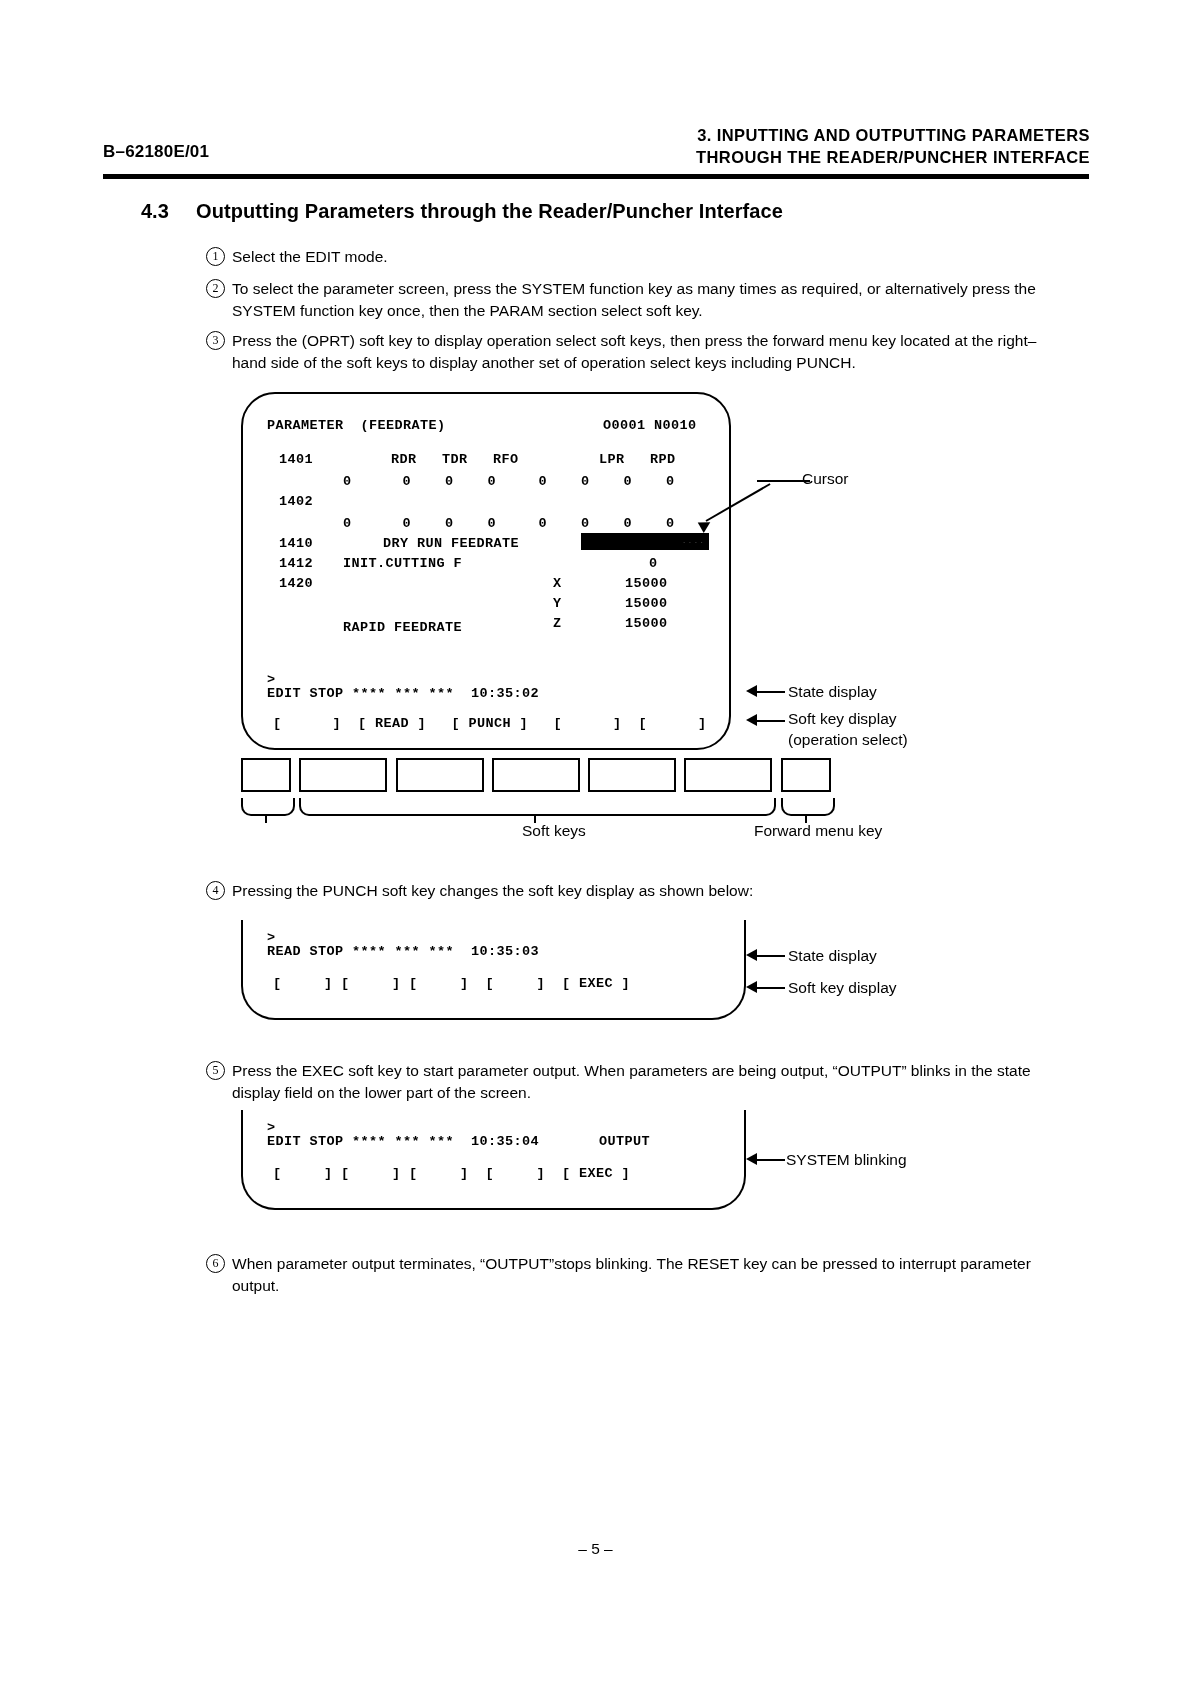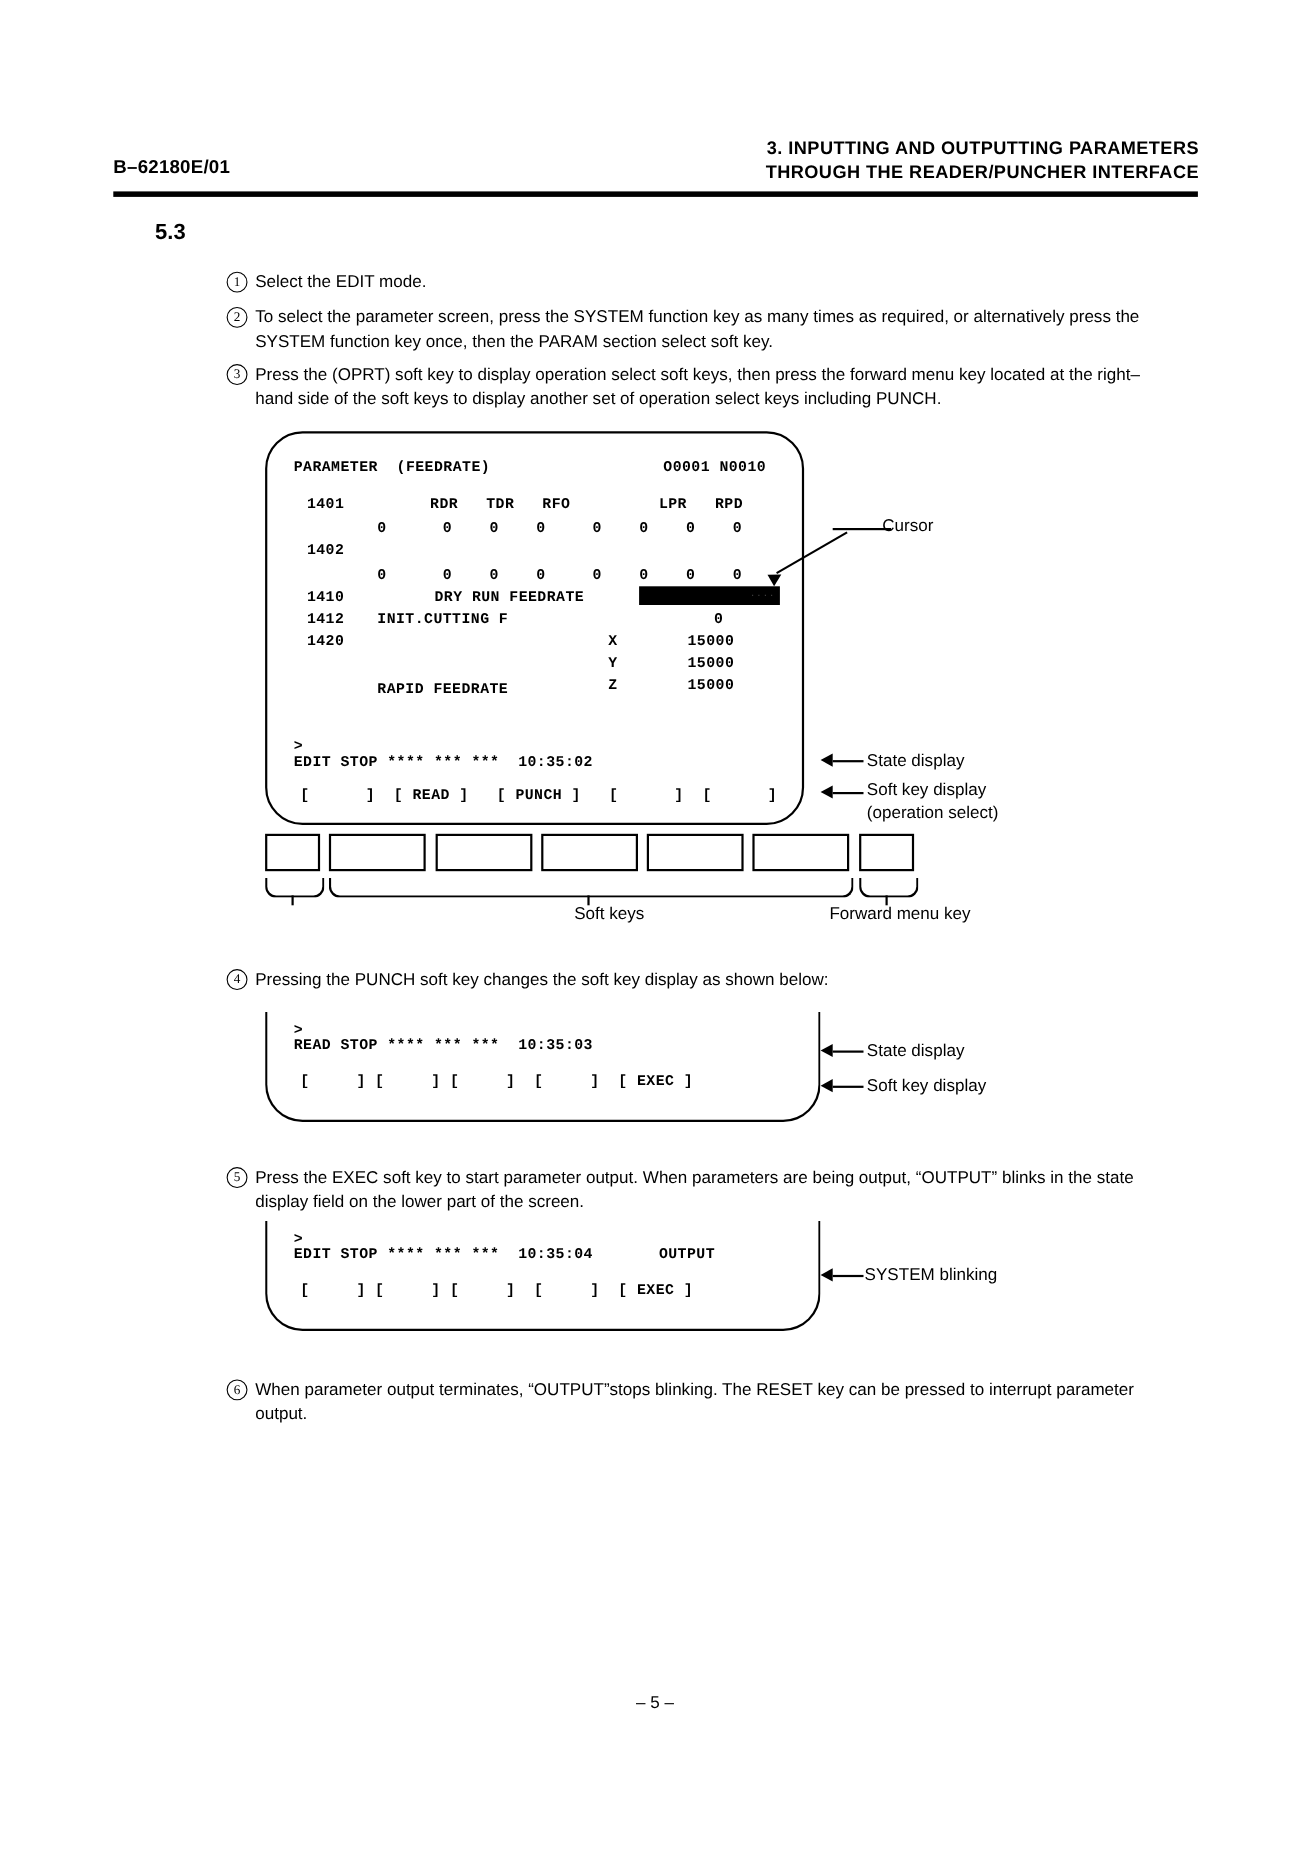--- a/index.html
+++ b/index.html
@@ -128,21 +128,21 @@
   
   #p-title  { left: 24px; top: 24px; text-align: right; }
   #p-onum   { left: 360px; top: 24px; }
   #p-1401   { left: 36px; top: 58px; }
   #p-hdr1   { left: 148px; top: 58px; }
   #p-hdr2   { left: 356px; top: 58px; }
   #p-row1   { left: 100px; top: 80px; }
   #p-1402   { left: 36px; top: 100px; }
   #p-row2   { left: 100px; top: 122px; }
   #p-1410   { left: 36px; top: 142px; }
-  #p-1410t  { left: 112px; top: 142px; padding-left: 40px; }
+  #p-1410t  { left: 100px; top: 142px; padding-left: 40px; }
   #p-1412   { left: 36px; top: 162px; }
   #p-1412t  { left: 100px; top: 162px; }
   #p-1412v  { left: 406px; top: 162px; }
   #p-1420   { left: 36px; top: 182px; }
   #p-1420t  { left: 100px; top: 182px; margin-top: 44px; }
   #p-axX    { left: 310px; top: 182px; }
   #p-axXv   { left: 382px; top: 182px; }
   #p-axY    { left: 310px; top: 202px; }
   #p-axYv   { left: 382px; top: 202px; }
   #p-axZ    { left: 310px; top: 222px; }
@@ -292,21 +292,22 @@
 
 <div class="page">
 
   <div class="hdr-doc">B–62180E/01</div>
   <div class="hdr-title">
     <div>3. INPUTTING  AND  OUTPUTTING  PARAMETERS</div>
     <div>THROUGH  THE  READER/PUNCHER  INTERFACE</div>
   </div>
   <div class="hdr-rule"></div>
 
-  <div class="sec-num">5.3</div>
+  <div class="sec-num">4.3</div>
+  <div class="sec-title">Outputting Parameters through the Reader/Puncher Interface</div>
 
   <div class="step" id="step1">
     <span class="circ">1</span>
     <span class="txt">Select the EDIT mode.</span>
   </div>
   <div class="step" id="step2">
     <span class="circ">2</span>
     <span class="txt">To select the parameter screen, press the SYSTEM function key as many times as required, or alternatively press the SYSTEM function key once, then the PARAM section select soft key.</span>
   </div>
   <div class="step" id="step3">

